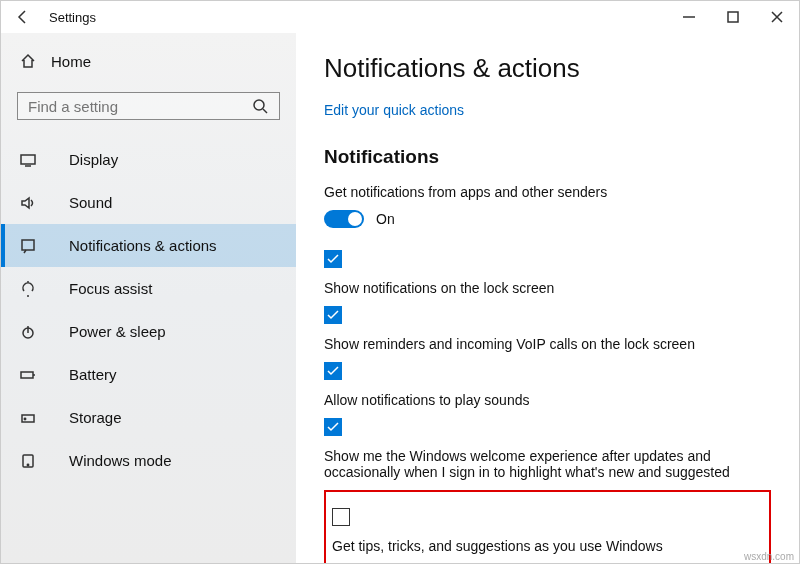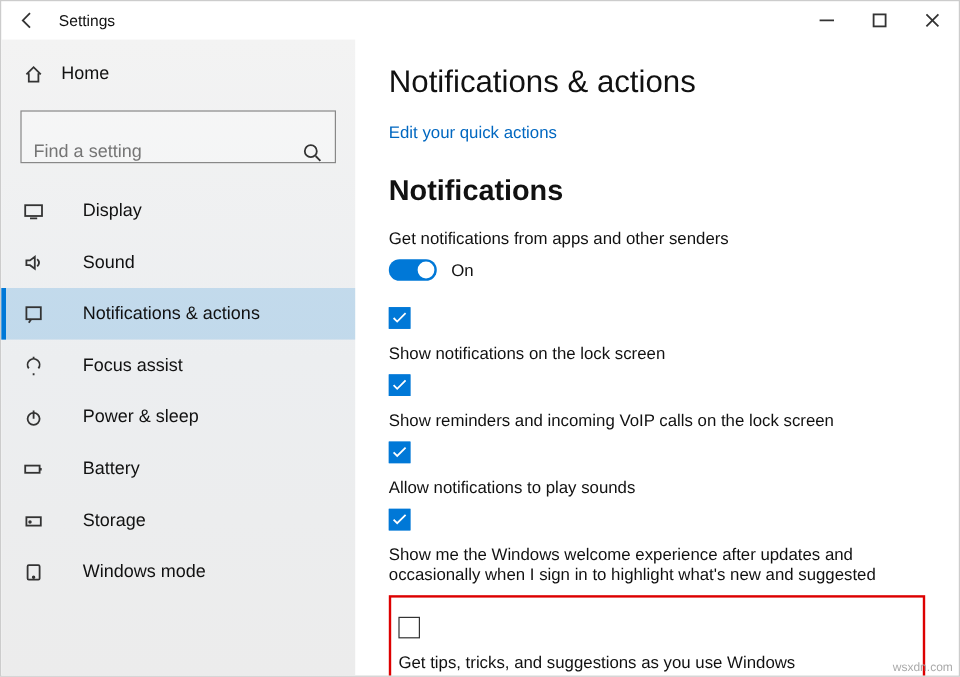--- a/index.html
+++ b/index.html
@@ -4,33 +4,33 @@
 <style>
 * { box-sizing: border-box; margin: 0; padding: 0; }
 body { font-family: "Segoe UI", Arial, sans-serif; font-size: 14px; color: #111; background: #fff; width: 800px; height: 564px; overflow: hidden; border: 1px solid #ccc; }
 .titlebar { display: flex; align-items: center; height: 32px; padding-left: 8px; }
 .titlebar .back { width: 28px; height: 28px; display:flex; align-items:center; justify-content:center; }
 .titlebar .title { margin-left: 12px; font-size: 13px; }
 .titlebar .spacer { flex: 1; }
 .titlebar .winbtn { width: 44px; height: 32px; display:flex; align-items:center; justify-content:center; }
 .app { display: flex; height: calc(564px - 32px); }
 .sidebar { width: 295px; background: linear-gradient(180deg, #f3f3f3 0%, #eceef0 50%, #ececec 100%); padding: 12px 0 0 0; position:relative; }
-.home { display:flex; align-items:flex-end; padding: 8px 18px; gap: 14px; font-size: 15px; }
-.search { margin: 14px 16px 18px 16px; border: 1px solid #888; height: 44px; display:flex; align-items:flex-end; padding: 0 10px; color:#555; background: rgba(255,255,255,0.3); gap: 24px;}
+.home { display:flex; align-items:flex-start; padding: 8px 18px; gap: 14px; font-size: 15px; }
+.search { margin: 14px 16px 18px 16px; border: 1px solid #888; height: 28px; display:flex; align-items:center; padding: 0 10px; color:#555; background: rgba(255,255,255,0.3); gap: 24px;}
 .search input { border:none; background:transparent; flex:1; font-size:15px; outline:none; color:#555; }
 .category { font-weight: 600; padding: 6px 18px 14px 18px; font-size: 15px;}
 .navitem { display:flex; align-items:center; gap: 32px; padding: 13px 18px; font-size: 15px; position:relative;}
 .navitem.selected { background: rgba(0,120,215,0.18); }
 .navitem.selected::before { content:""; position:absolute; left:0; top:0; bottom:0; width:4px; background:#0078d7; }
 .icon { width:18px; display:flex; align-items:center; justify-content:center; }
 svg { width:16px; height:16px; stroke:#333; fill:none; stroke-width:1.5; }
 .content { flex:1; padding: 20px 28px; overflow:hidden; }
 h1 { font-weight: 400; font-size: 26px; margin-bottom: 18px; }
 .link { color: #0067c0; font-size: 14px; cursor:pointer; }
-h2 { font-weight: 600; font-size: 24px; margin: 28px 0 16px 0; }
+h2 { font-weight: 600; font-size: 19px; margin: 28px 0 16px 0; }
 .line { font-size: 14px; margin-bottom: 10px; }
 .gray { color: #666; }
 .toggle { display:flex; align-items:center; gap:12px; margin-bottom:22px; }
 .toggle-sw { width:40px; height:18px; border-radius:10px; background:#0078d7; position:relative; }
 .toggle-sw::after { content:""; position:absolute; right:2px; top:2px; width:14px; height:14px; border-radius:50%; background:#fff; }
 .cbrow { display:flex; align-items:flex-start; gap:12px; margin: 6px 0 10px 0; font-size:14px;flex-direction:column; }
 .cb { width:18px; height:18px; border:1px solid #333; flex-shrink:0; display:flex; align-items:center; justify-content:center; }
 .cb.checked { background:#0078d7; border-color:#0078d7; }
 .cb.checked svg { stroke:#fff; }
 .highlight { border: 2px solid #d00; padding: 14px 6px; margin-top: 2px; }

